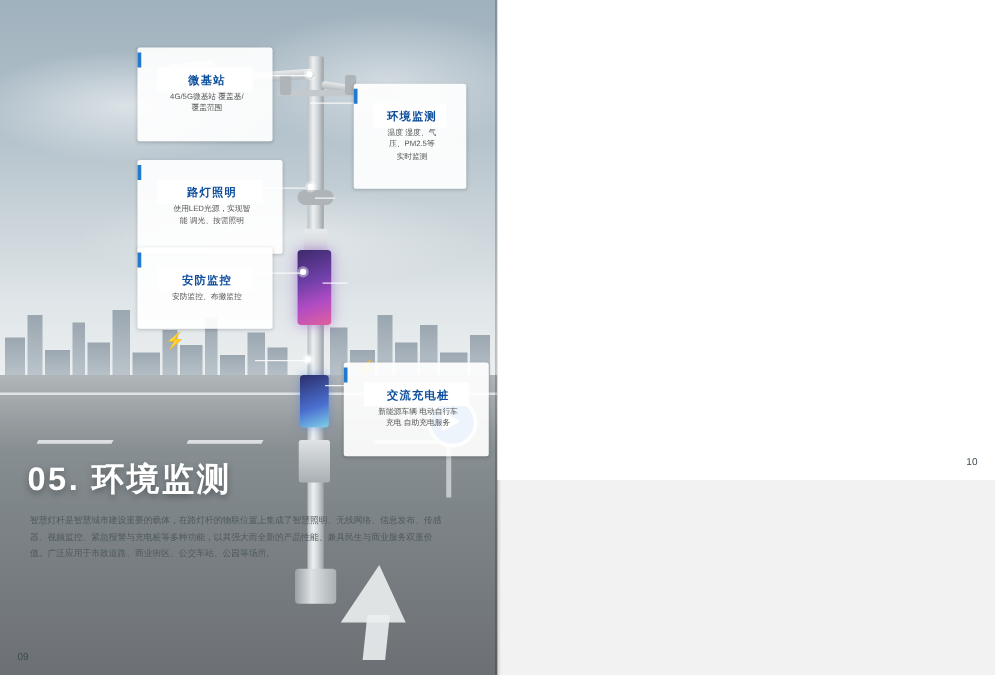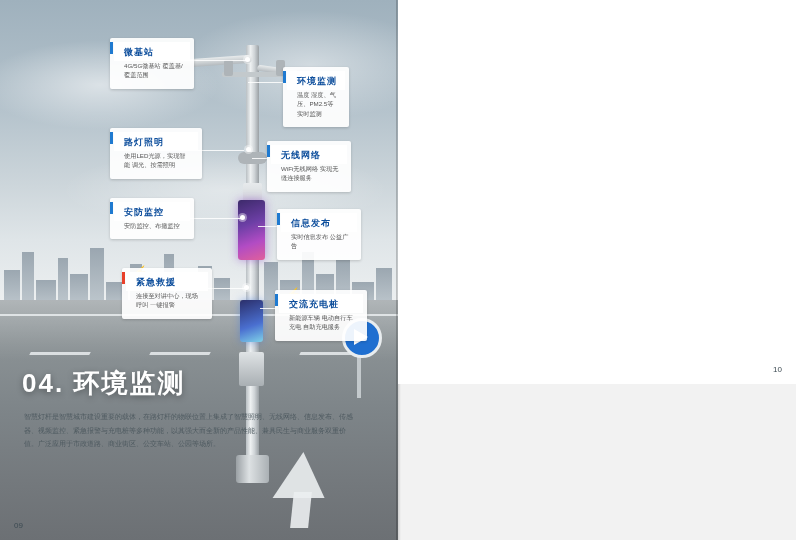--- a/index.html
+++ b/index.html
@@ -52,21 +52,21 @@
       background:linear-gradient(160deg,#2b2f6b,#4a6fd0 60%,#7fd1e8);box-shadow:0 0 8px rgba(70,120,220,.5);}
   .box-ctl{position:absolute;left:239px;top:352px;width:25px;height:34px;border-radius:2px;
       background:linear-gradient(180deg,#dfe3e5,#a9afb3);}
   .sign-blue{position:absolute;left:342px;top:318px;width:34px;height:34px;border-radius:50%;
       background:#1f6fd0;border:3px solid #e9edef;}
   .sign-blue:after{content:"";position:absolute;left:9px;top:8px;width:0;height:0;
       border-top:8px solid transparent;border-bottom:8px solid transparent;border-left:14px solid #fff;}
   .sign-post{position:absolute;left:357px;top:350px;width:4px;height:48px;background:#c3c9cc;}
 
   
-  .tag{position:absolute;background:rgba(255,255,255,.92);border-radius:2px;padding:4px;box-shadow:0 1px 3px rgba(0,0,0,.18);}
+  .tag{position:absolute;background:rgba(255,255,255,.92);border-radius:2px;padding:16px;box-shadow:0 1px 3px rgba(0,0,0,.18);text-align:center;}
   .tag .hd{background:#ffffff;color:#0d4e9c;font-weight:bold;font-size:9px;padding:4px 7px 2px 10px;letter-spacing:1px;}
   .tag .bd{color:#555;font-size:6.2px;line-height:1.5;padding:0 7px 5px 10px;}
   .tag .bar{position:absolute;left:0;top:4px;width:3px;height:12px;background:#1f7ad0;}
   .leader{position:absolute;height:1px;background:rgba(255,255,255,.85);}
   .dot{position:absolute;width:5px;height:5px;border-radius:50%;background:#fff;box-shadow:0 0 0 2px rgba(255,255,255,.4);}
   .bolt{position:absolute;color:#e8402a;font-size:13px;line-height:1;}
 
   .lp-title{position:absolute;left:22px;top:366px;color:#ffffff;font-size:26px;font-weight:bold;letter-spacing:2px;
       text-shadow:0 2px 6px rgba(0,0,0,.35);}
   .lp-title .num{font-family:"Liberation Sans",sans-serif;}
@@ -166,52 +166,34 @@
       <div class="hd">环境监测</div>
       <div class="bd">温度 湿度、气压、PM2.5等
 实时监测</div>
     </div>
     <div class="tag" style="left:110px;top:128px;width:84px;">
       <span class="bar"></span>
       <div class="hd">路灯照明</div>
       <div class="bd">使用LED光源，实现智能
 调光、按需照明</div>
     </div>
-    <div class="tag" style="left:267px;top:141px;width:76px;">
-      <span class="bar"></span>
-      <div class="hd">无线网络</div>
-      <div class="bd">WiFi无线网络
-实现无缝连接服务</div>
-    </div>
     <div class="tag" style="left:110px;top:198px;width:76px;">
       <span class="bar"></span>
       <div class="hd">安防监控</div>
       <div class="bd">安防监控、布撤监控</div>
-    </div>
-    <div class="tag" style="left:277px;top:209px;width:76px;">
-      <span class="bar"></span>
-      <div class="hd">信息发布</div>
-      <div class="bd">实时信息发布
-公益广告</div>
-    </div>
-    <div class="tag" style="left:122px;top:268px;width:82px;">
-      <span class="bar" style="background:#e8402a;"></span>
-      <div class="hd">紧急救援</div>
-      <div class="bd">连接至对讲中心，现场呼叫
-一键报警</div>
     </div>
     <div class="tag" style="left:275px;top:290px;width:84px;">
       <span class="bar"></span>
       <div class="hd">交流充电桩</div>
       <div class="bd">新能源车辆 电动自行车充电
 自助充电服务</div>
     </div>
 
     <div class="lp-title">
-      <span class="num">04.</span>
+      <span class="num">05.</span>
       <span>环境监测</span>
     </div>
     <div class="lp-desc">智慧灯杆是智慧城市建设重要的载体，在路灯杆的物联位置上集成了智慧照明、无线网络、信息发布、传感器、视频监控、紧急报警与充电桩等多种功能，以其强大而全新的产品性能、兼具民生与商业服务双重价值。广泛应用于市政道路、商业街区、公交车站、公园等场所。</div>
     <div class="pg-left">09</div>
   </div>
 
   <div class="gutter"></div>
 
   <div class="right-page">
 

